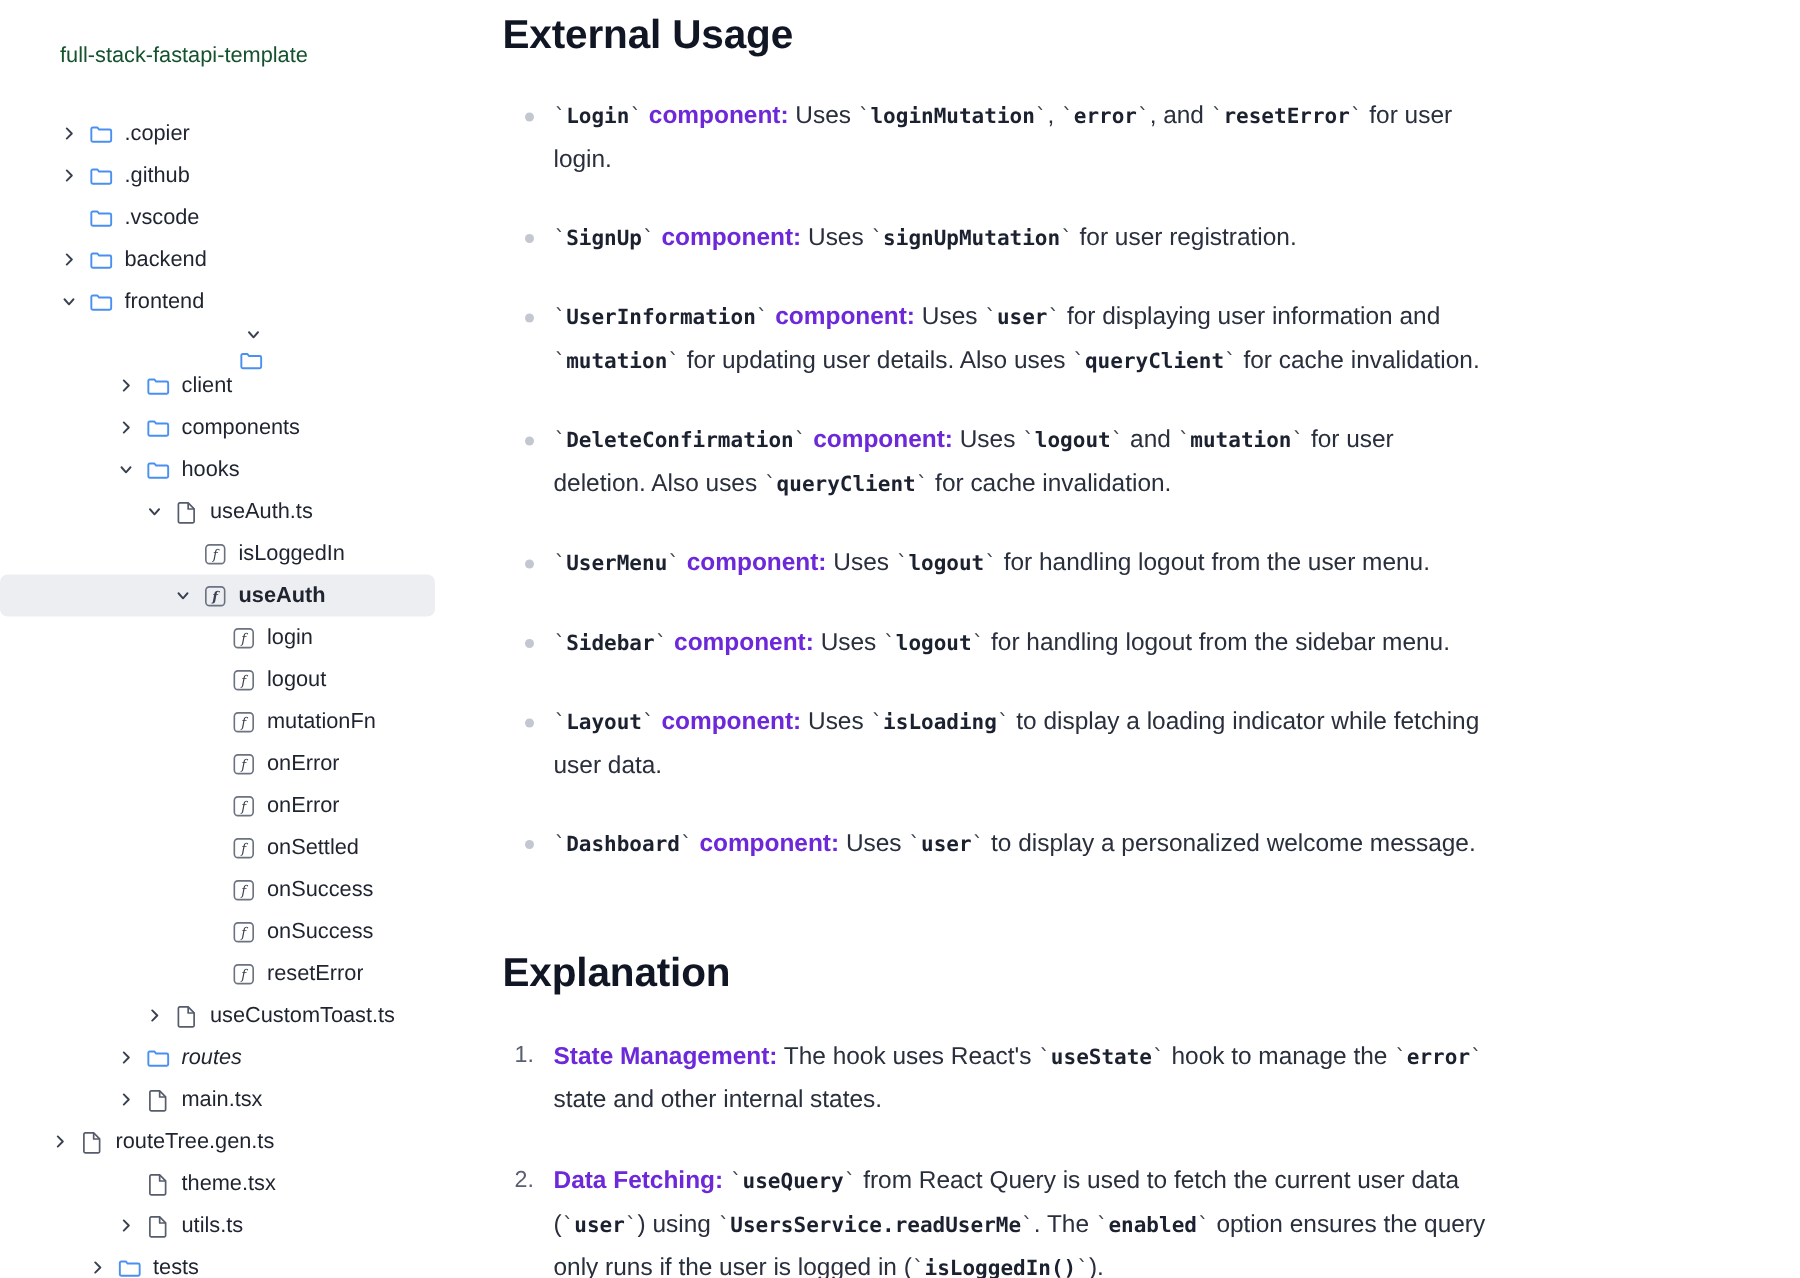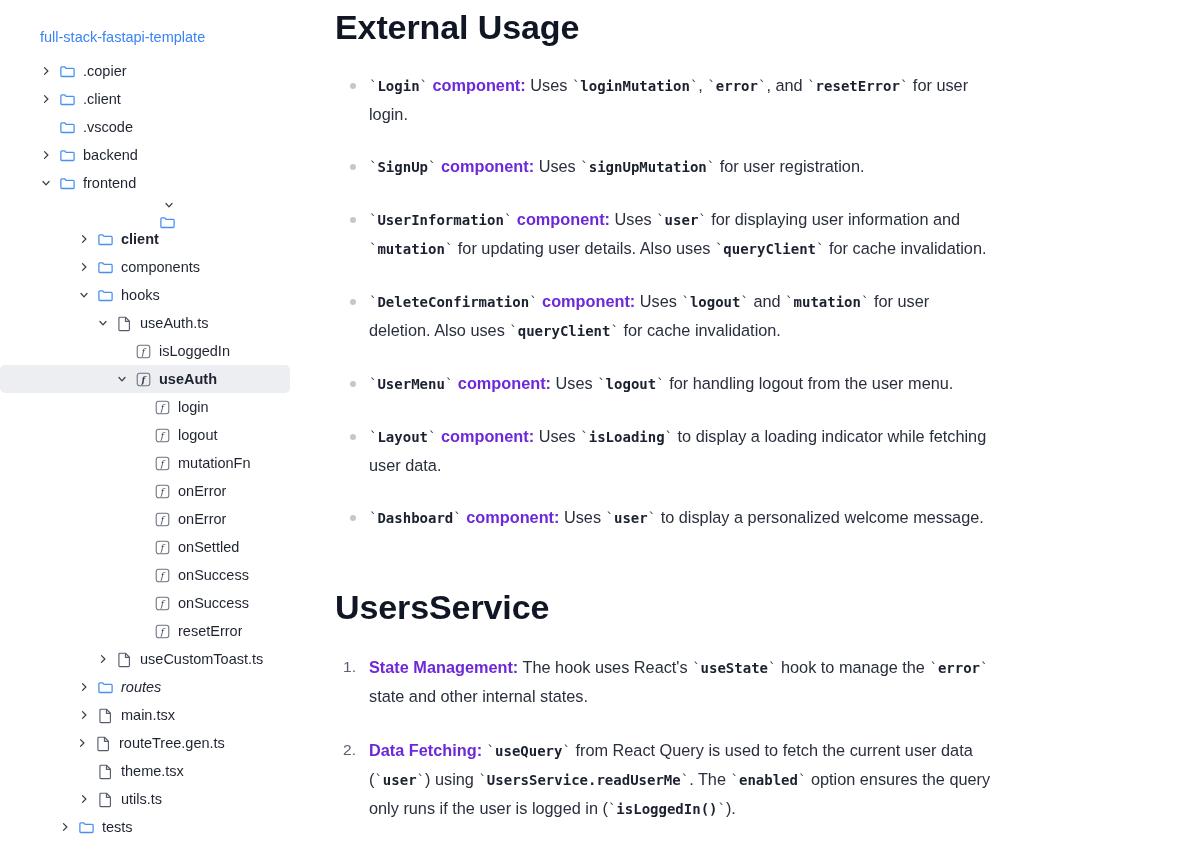--- a/index.html
+++ b/index.html
@@ -16,23 +16,23 @@
   .sidebar {
     width: 330px;
     flex: 0 0 330px;
     background: #ffffff;
     padding-top: 27px;
     overflow: hidden;
     position: relative;
   }
   .repo-title {
     font-size: 14.5px;
-    color: #3b82f6;
+    color: #14532d;
     padding-left: 40px;
-    margin-bottom: 10px;
+    margin-bottom: 28px;
     line-height: 20px;
     white-space: nowrap;
   }
   .tree { display: block; }
   .row {
     display: flex;
     align-items: center;
     height: 28px;
     line-height: 28px;
     font-size: 14.5px;
@@ -68,21 +68,21 @@
   .label { overflow: hidden; text-overflow: clip; }
 
   
   .content {
     flex: 1 1 auto;
     padding: 0 40px 0 5px;
     overflow: hidden;
     color: #2a2f3d;
   }
   h2.section {
-    font-size: 34px;
+    font-size: 27px;
     font-weight: 700;
     color: #111625;
     margin: 0;
     padding-top: 8px;
     letter-spacing: -0.1px;
   }
   h2.section.second { padding-top: 56px; }
 
   ul.bullets { list-style: none; margin: 0; padding: 0; }
   ul.bullets > li {
@@ -160,21 +160,21 @@
           <span class="chev">
             <svg width="12" height="12" viewBox="0 0 16 16" fill="none" stroke="#394150" stroke-width="1.7" stroke-linecap="round" stroke-linejoin="round">
               <polyline points="6,3.5 10.5,8 6,12.5"></polyline>
             </svg>
           </span>
           <span class="ico">
             <svg width="17" height="17" viewBox="0 0 18 18" fill="none" stroke="#4a90f0" stroke-width="1.35" stroke-linejoin="round">
               <path d="M2 5.2a1 1 0 0 1 1-1h3.2l1.3 1.5H15a1 1 0 0 1 1 1v6.6a1 1 0 0 1-1 1H3a1 1 0 0 1-1-1z"></path>
             </svg>
           </span>
-          <span class="label">.client</span>
+          <span class="label">.github</span>
         </div>
         <div class="row" style="padding-left: 38px;">
           <span class="chev empty"></span>
           <span class="ico">
             <svg width="17" height="17" viewBox="0 0 18 18" fill="none" stroke="#4a90f0" stroke-width="1.35" stroke-linejoin="round">
               <path d="M2 5.2a1 1 0 0 1 1-1h3.2l1.3 1.5H15a1 1 0 0 1 1 1v6.6a1 1 0 0 1-1 1H3a1 1 0 0 1-1-1z"></path>
             </svg>
           </span>
           <span class="label">.vscode</span>
         </div>
@@ -210,21 +210,21 @@
               <polyline points="4,6 8,10.5 12,6"></polyline>
             </svg>
           </span>
           <span class="ico">
             <svg width="17" height="17" viewBox="0 0 18 18" fill="none" stroke="#4a90f0" stroke-width="1.35" stroke-linejoin="round">
               <path d="M2 5.2a1 1 0 0 1 1-1h3.2l1.3 1.5H15a1 1 0 0 1 1 1v6.6a1 1 0 0 1-1 1H3a1 1 0 0 1-1-1z"></path>
             </svg>
           </span>
           <span class="label">src</span>
         </div>
-        <div class="row" style="padding-left: 76px; font-weight: bold;">
+        <div class="row" style="padding-left: 76px;">
           <span class="chev">
             <svg width="12" height="12" viewBox="0 0 16 16" fill="none" stroke="#394150" stroke-width="1.7" stroke-linecap="round" stroke-linejoin="round">
               <polyline points="6,3.5 10.5,8 6,12.5"></polyline>
             </svg>
           </span>
           <span class="ico">
             <svg width="17" height="17" viewBox="0 0 18 18" fill="none" stroke="#4a90f0" stroke-width="1.35" stroke-linejoin="round">
               <path d="M2 5.2a1 1 0 0 1 1-1h3.2l1.3 1.5H15a1 1 0 0 1 1 1v6.6a1 1 0 0 1-1 1H3a1 1 0 0 1-1-1z"></path>
             </svg>
           </span>
@@ -418,21 +418,21 @@
             </svg>
           </span>
           <span class="ico">
             <svg width="17" height="17" viewBox="0 0 18 18" fill="none" stroke="#555c6b" stroke-width="1.2" stroke-linejoin="round">
               <path d="M4 2.4h6L14.2 6.6v9a.9.9 0 0 1-.9.9H4a.9.9 0 0 1-.9-.9V3.3a.9.9 0 0 1 .9-.9z"></path>
               <path d="M10 2.4v4.3h4.2"></path>
             </svg>
           </span>
           <span class="label">main.tsx</span>
         </div>
-        <div class="row" style="padding-left: 74px;">
+        <div class="row" style="padding-left: 32px;">
           <span class="chev">
             <svg width="12" height="12" viewBox="0 0 16 16" fill="none" stroke="#394150" stroke-width="1.7" stroke-linecap="round" stroke-linejoin="round">
               <polyline points="6,3.5 10.5,8 6,12.5"></polyline>
             </svg>
           </span>
           <span class="ico">
             <svg width="17" height="17" viewBox="0 0 18 18" fill="none" stroke="#555c6b" stroke-width="1.2" stroke-linejoin="round">
               <path d="M4 2.4h6L14.2 6.6v9a.9.9 0 0 1-.9.9H4a.9.9 0 0 1-.9-.9V3.3a.9.9 0 0 1 .9-.9z"></path>
               <path d="M10 2.4v4.3h4.2"></path>
             </svg>
@@ -481,24 +481,25 @@
 
   <main class="content">
 
     <h2 class="section">External Usage</h2>
     <ul class="bullets first-list" id="external-list">
         <li><span class="tick">`</span><code class="m">Login</code><span class="tick">`</span><b> component:</b> Uses <span class="tick">`</span><code class="m">loginMutation</code><span class="tick">`</span>, <span class="tick">`</span><code class="m">error</code><span class="tick">`</span>, and <span class="tick">`</span><code class="m">resetError</code><span class="tick">`</span> for user login.</li>
         <li><span class="tick">`</span><code class="m">SignUp</code><span class="tick">`</span><b> component:</b> Uses <span class="tick">`</span><code class="m">signUpMutation</code><span class="tick">`</span> for user registration.</li>
         <li><span class="tick">`</span><code class="m">UserInformation</code><span class="tick">`</span><b> component:</b> Uses <span class="tick">`</span><code class="m">user</code><span class="tick">`</span> for displaying user information and <span class="tick">`</span><code class="m">mutation</code><span class="tick">`</span> for updating user details. Also uses <span class="tick">`</span><code class="m">queryClient</code><span class="tick">`</span> for cache invalidation.</li>
         <li><span class="tick">`</span><code class="m">DeleteConfirmation</code><span class="tick">`</span><b> component:</b> Uses <span class="tick">`</span><code class="m">logout</code><span class="tick">`</span> and <span class="tick">`</span><code class="m">mutation</code><span class="tick">`</span> for user deletion. Also uses <span class="tick">`</span><code class="m">queryClient</code><span class="tick">`</span> for cache invalidation.</li>
         <li><span class="tick">`</span><code class="m">UserMenu</code><span class="tick">`</span><b> component:</b> Uses <span class="tick">`</span><code class="m">logout</code><span class="tick">`</span> for handling logout from the user menu.</li>
+        <li><span class="tick">`</span><code class="m">Sidebar</code><span class="tick">`</span><b> component:</b> Uses <span class="tick">`</span><code class="m">logout</code><span class="tick">`</span> for handling logout from the sidebar menu.</li>
         <li><span class="tick">`</span><code class="m">Layout</code><span class="tick">`</span><b> component:</b> Uses <span class="tick">`</span><code class="m">isLoading</code><span class="tick">`</span> to display a loading indicator while fetching user data.</li>
         <li><span class="tick">`</span><code class="m">Dashboard</code><span class="tick">`</span><b> component:</b> Uses <span class="tick">`</span><code class="m">user</code><span class="tick">`</span> to display a personalized welcome message.</li>
       </ul>
 
-    <h2 class="section second">UsersService</h2>
+    <h2 class="section second">Explanation</h2>
     <ol class="numbered first-list" id="explanation-list">
         <li><b>State Management:</b> The hook uses React's <span class="tick">`</span><code class="m">useState</code><span class="tick">`</span> hook to manage the <span class="tick">`</span><code class="m">error</code><span class="tick">`</span> state and other internal states.</li>
         <li><b>Data Fetching:</b> <span class="tick">`</span><code class="m">useQuery</code><span class="tick">`</span> from React Query is used to fetch the current user data (<span class="tick">`</span><code class="m">user</code><span class="tick">`</span>) using <span class="tick">`</span><code class="m">UsersService.readUserMe</code><span class="tick">`</span>. The <span class="tick">`</span><code class="m">enabled</code><span class="tick">`</span> option ensures the query only runs if the user is logged in (<span class="tick">`</span><code class="m">isLoggedIn()</code><span class="tick">`</span>).</li>
       </ol>
 
   </main>
 </div>
 
 </body></html>

